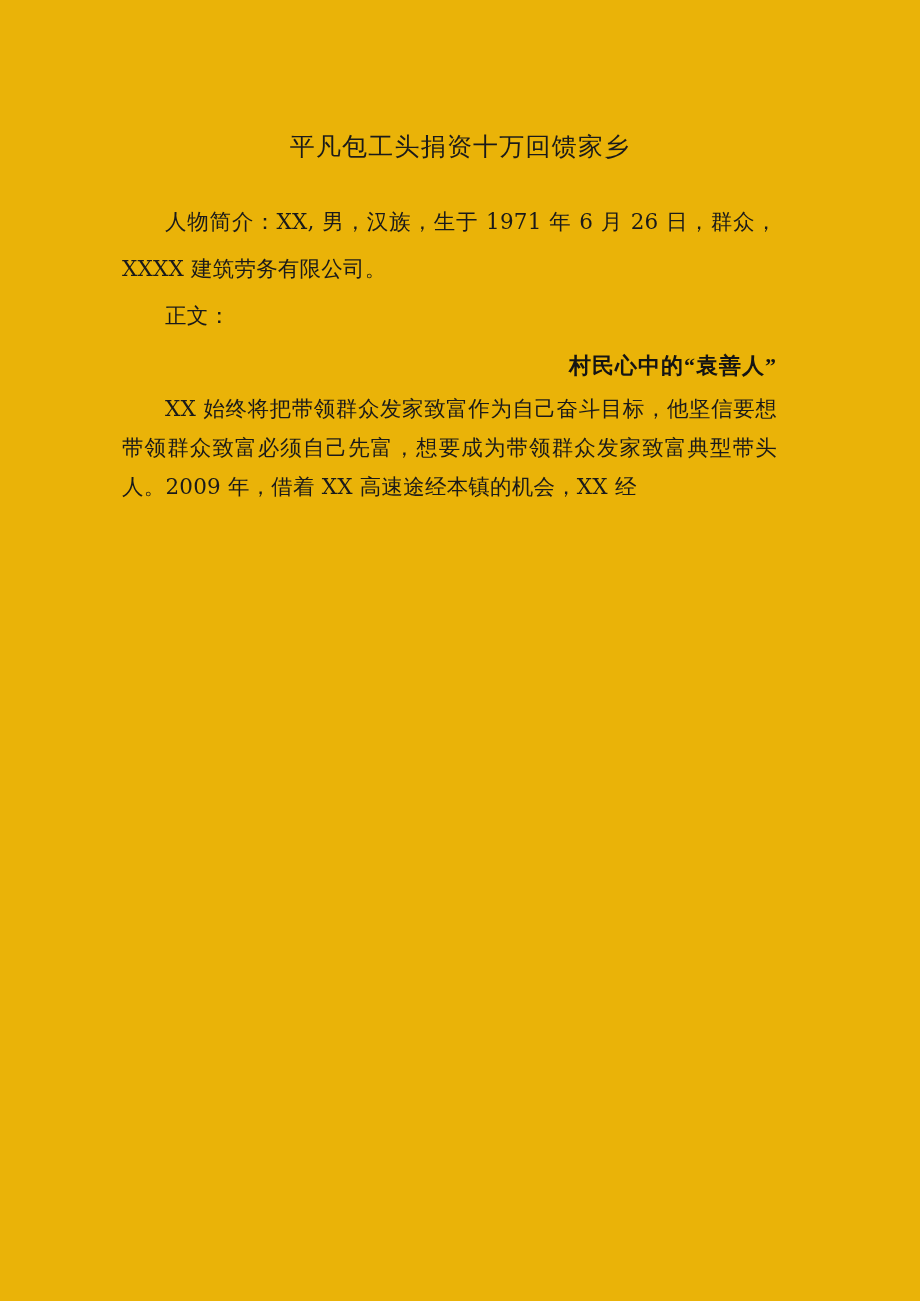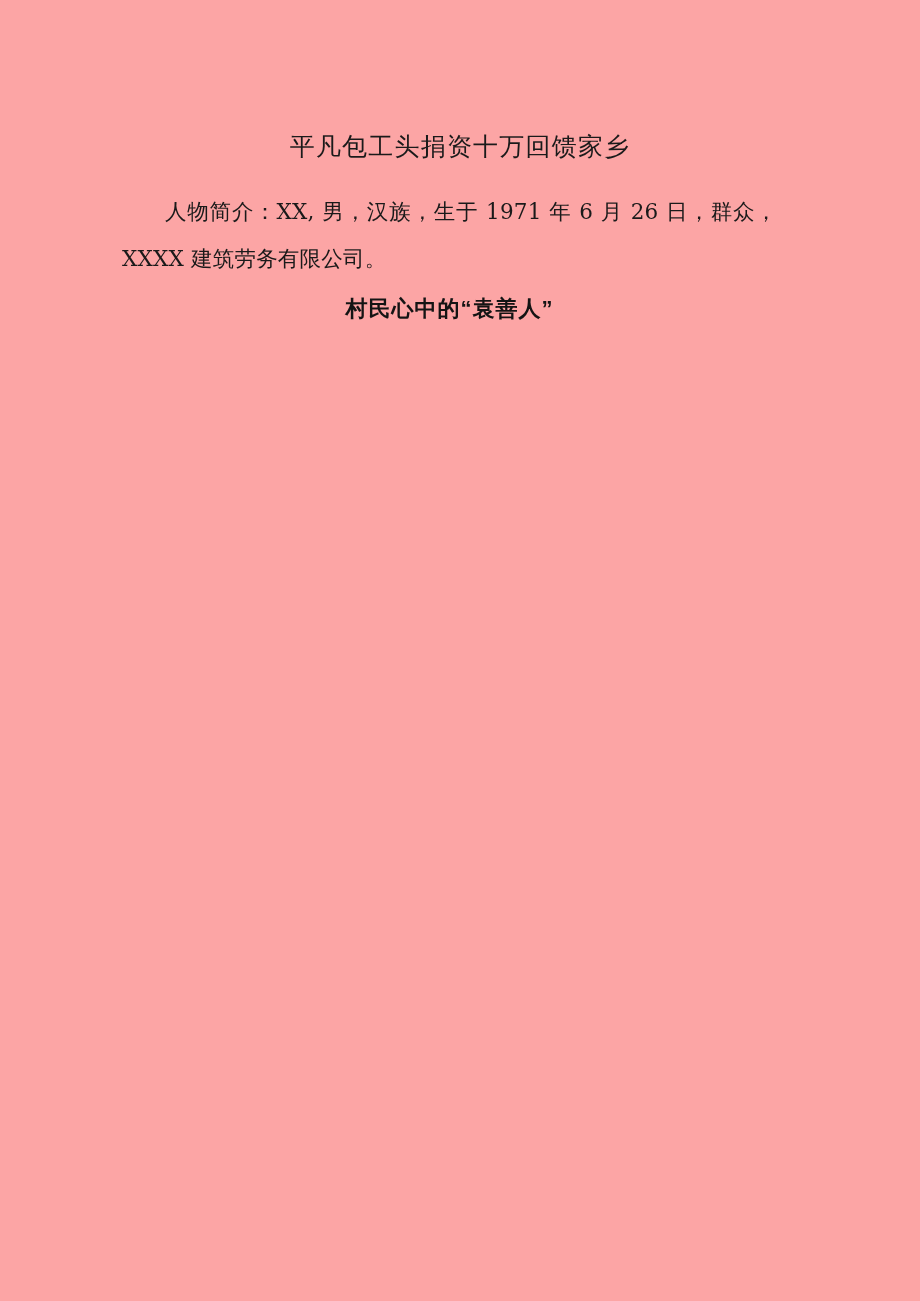--- a/index.html
+++ b/index.html
@@ -6,21 +6,21 @@
   html, body {
     margin: 0;
     padding: 0;
     background: #ffffff;
   }
 
   .page {
     position: relative;
     width: 920px;
     height: 1301px;
-    background: #fca5a5;
+    background: #eab308;
     margin: 0 auto;
     overflow: hidden;
     font-family: "DejaVu Serif", "Liberation Serif", serif;
     color: #1a1a1a;
     -webkit-font-smoothing: antialiased;
   }
 
   
   .doc-title {
     position: absolute;
@@ -33,21 +33,21 @@
     font-weight: 400;
     letter-spacing: 1.2px;
     color: #1a1a1a;
     font-family: "DejaVu Serif", "Liberation Serif", serif;
   }
 
   
   .body-col {
     position: absolute;
     left: 122px;
-    top: 188px;
+    top: 198px;
     width: 655px;
   }
 
   .para {
     margin: 0;
     text-align: justify;
     text-justify: inter-ideograph;
     font-size: 21.5px;
     letter-spacing: 0.2px;
     color: #1a1a1a;
@@ -56,47 +56,49 @@
   }
 
   
   .lh-wide   { line-height: 47px; }
   .lh-mid    { line-height: 44px; }
   .lh-tight  { line-height: 39px; }
 
   
   .subhead {
     margin: 0;
-    text-align: center;
+    text-align: right;
     text-indent: 0;
     font-size: 22px;
     line-height: 47px;
     font-weight: 700;
     letter-spacing: 1px;
     color: #141414;
-    font-family: Liberation Sans, sans-serif;
+    font-family: Liberation Serif, serif;
   }
 
   
   .gap-sm { height: 3px; }
 </style>
 </head>
 <body>
 
 <div class="page">
 
   <h1 class="doc-title">平凡包工头捐资十万回馈家乡</h1>
 
   <div class="body-col">
 
     <p class="para lh-wide">人物简介：XX, 男，汉族，生于 1971 年 6 月 26 日，群众，XXXX 建筑劳务有限公司。</p>
 
 
+    <p class="para lh-wide">正文：</p>
 
 
     <div class="gap-sm"></div>
 
     <p class="subhead">村民心中的“袁善人”</p>
 
+    <p class="para lh-tight">XX 始终将把带领群众发家致富作为自己奋斗目标，他坚信要想带领群众致富必须自己先富，想要成为带领群众发家致富典型带头人。2009 年，借着 XX 高速途经本镇的机会，XX 经</p>
 
   </div>
 
 </div>
 
 </body></html>

